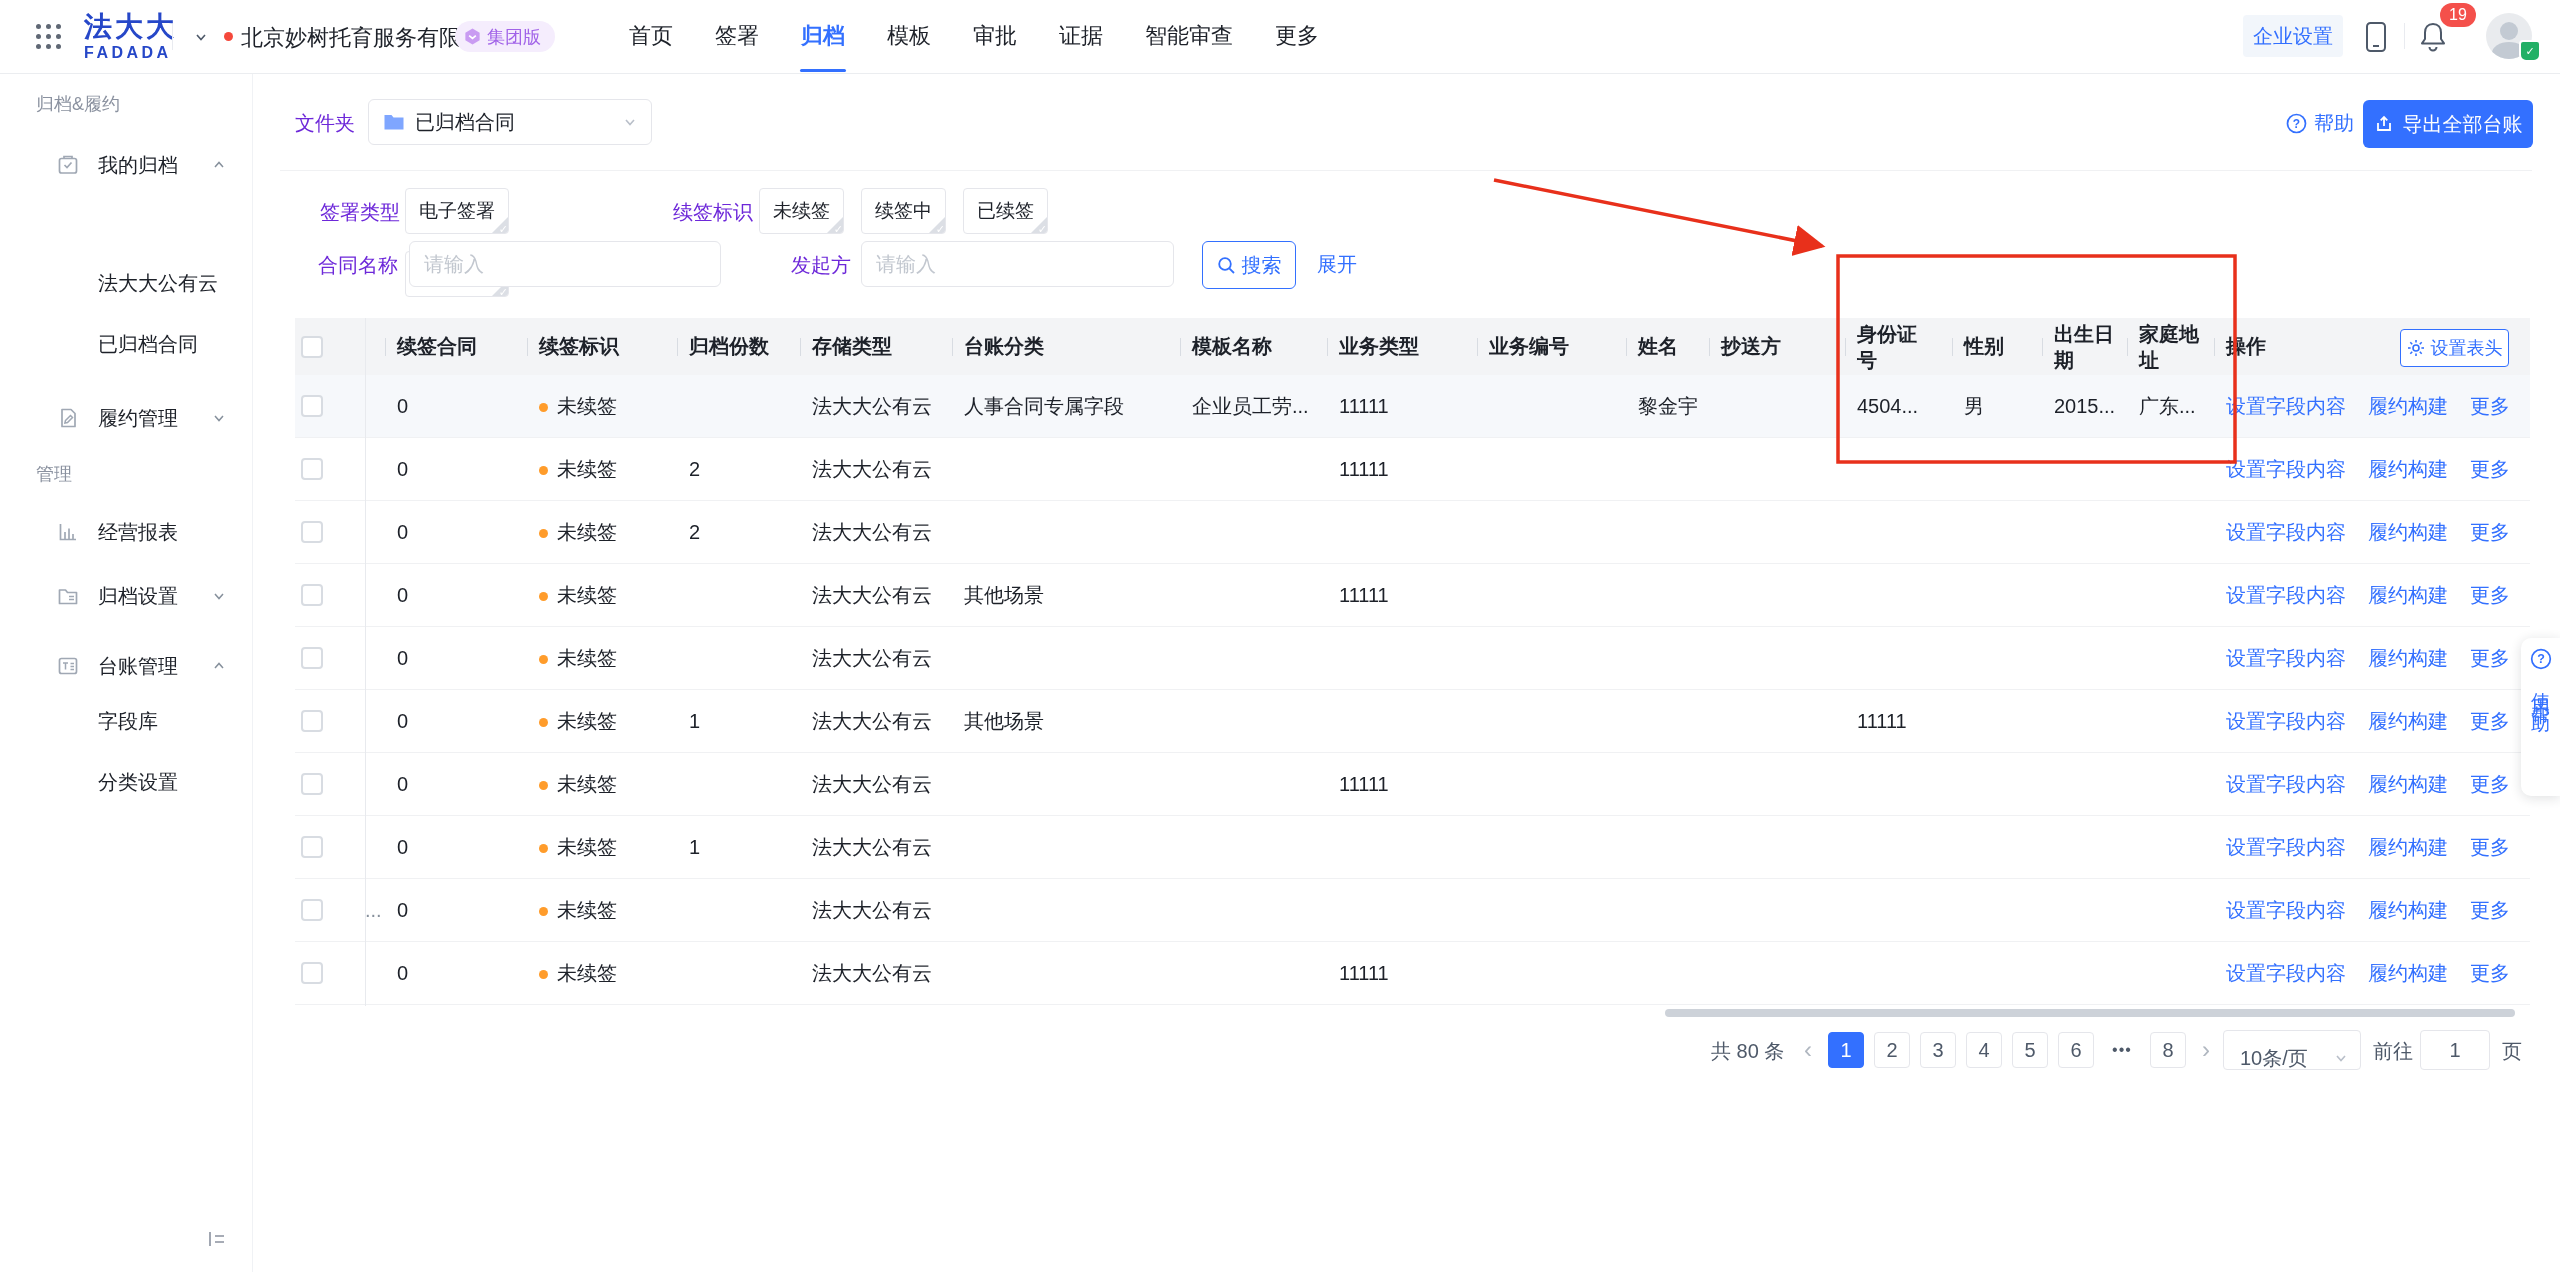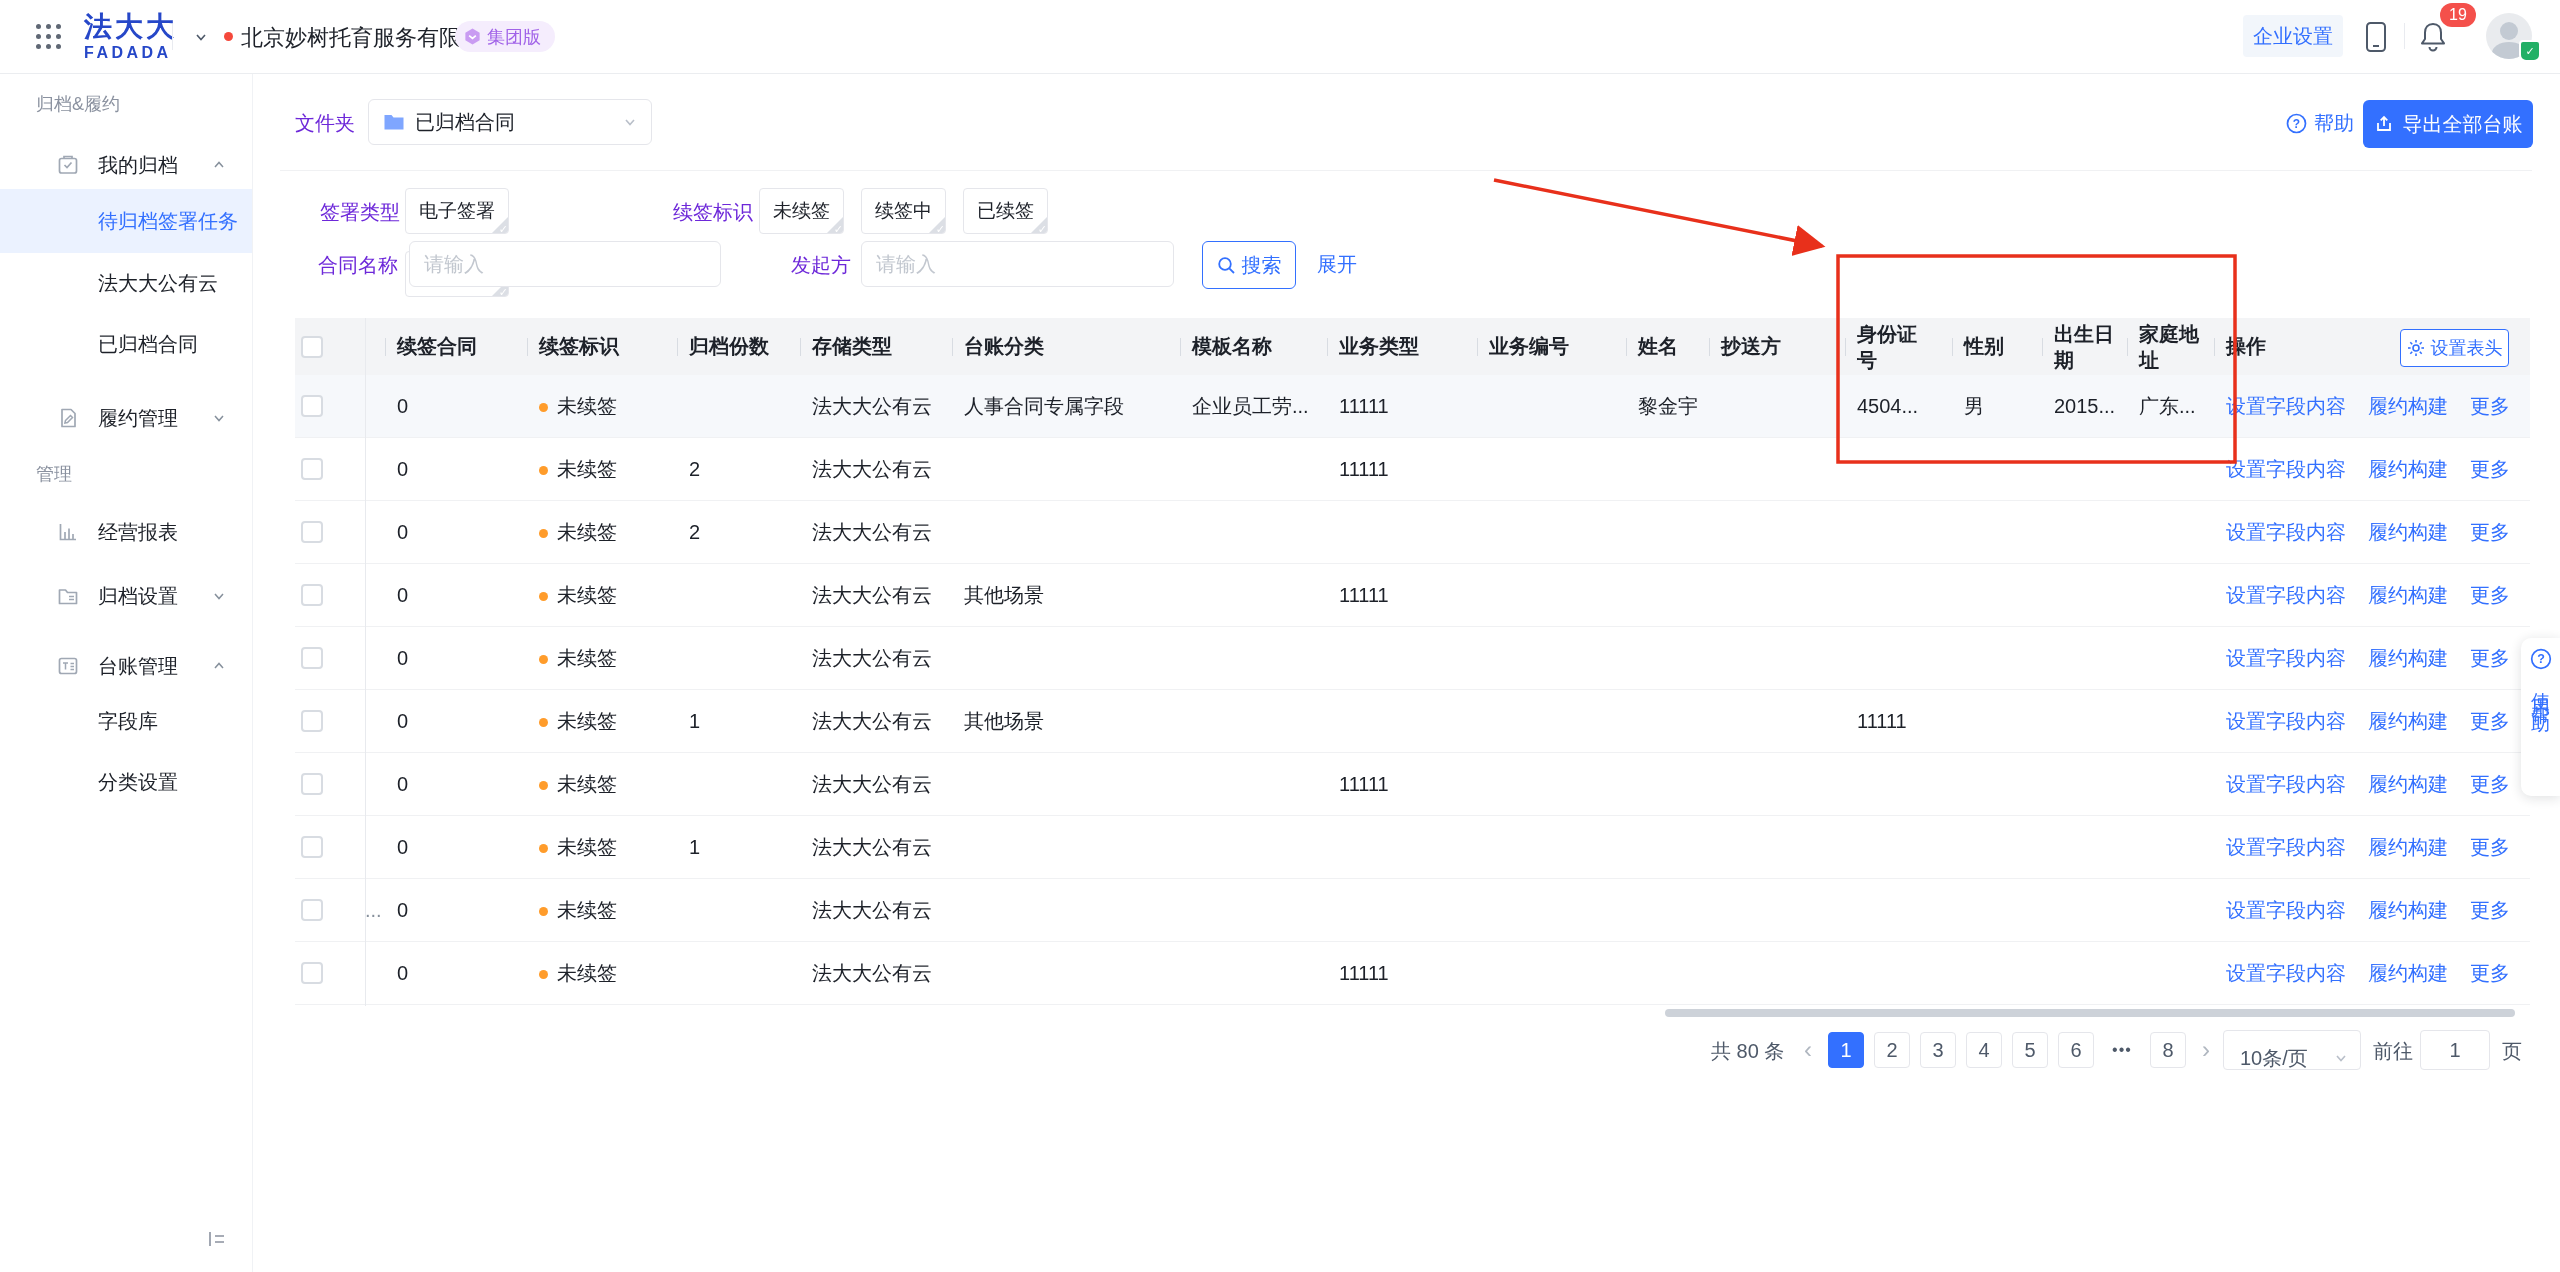--- a/index.html
+++ b/index.html
@@ -150,20 +150,47 @@
       </svg>
     <div class="dot-red"></div>
     <div class="company">北京妙树托育服务有限公司</div>
     <div class="badge-group">
       <svg width="19" height="19" viewBox="0 0 20 20">
         <path d="M10 1.5 L17.5 6 v8 L10 18.5 L2.5 14 V6 Z" fill="#C99BF2"></path>
         <polyline points="6.5,9 10,12 13.5,9" fill="none" stroke="#fff" stroke-width="1.8"></polyline>
         </svg>
       <span>集团版</span>
     </div>
+    <div class="nav" id="nav">
+        <div class="nav-item">
+          <span>首页</span>
+        </div>
+        <div class="nav-item">
+          <span>签署</span>
+        </div>
+        <div class="nav-item active">
+          <span>归档</span>
+          <i class="nav-underline"></i>
+        </div>
+        <div class="nav-item">
+          <span>模板</span>
+        </div>
+        <div class="nav-item">
+          <span>审批</span>
+        </div>
+        <div class="nav-item">
+          <span>证据</span>
+        </div>
+        <div class="nav-item">
+          <span>智能审查</span>
+        </div>
+        <div class="nav-item">
+          <span>更多</span>
+        </div>
+      </div>
     <div class="ent-pill">企业设置</div>
     <svg class="phone-icon" width="26" height="34" viewBox="0 0 26 34">
       <rect x="4" y="3" width="18" height="28" rx="3.5" fill="none" stroke="#4E5969" stroke-width="2"></rect>
       <line x1="10" y1="26" x2="16" y2="26" stroke="#4E5969" stroke-width="2"></line>
       </svg>
     <div class="tb-divider tb-div2"></div>
     <svg class="bell-wrap" width="30" height="34" viewBox="0 0 30 34">
       <path d="M15 4 c-5.2 0 -8 3.8 -8 8.6 V19 l-3 4.4 h22 L23 19 v-6.4 C23 7.8 20.2 4 15 4 Z" fill="none" stroke="#4E5969" stroke-width="2" stroke-linejoin="round"></path>
       <path d="M11.5 27 a3.5 3.5 0 0 0 7 0" fill="none" stroke="#4E5969" stroke-width="2"></path>
       </svg>
@@ -183,23 +210,20 @@
         <path d="M8 5.5 V3.5 h8 v2" fill="none" stroke="#A0A8B4" stroke-width="1.7"></path>
         <rect x="3.5" y="5.5" width="17" height="14.5" rx="2" fill="none" stroke="#A0A8B4" stroke-width="1.7"></rect>
         <polyline points="8.5,12 11,14.5 15.5,9.5" fill="none" stroke="#A0A8B4" stroke-width="1.7"></polyline>
         </svg>
       <span class="sb-text">我的归档</span>
       <svg class="sb-chev chev" viewBox="0 0 14 14">
         <polyline points="3,9 7,4.5 11,9" fill="none" stroke="#86909C" stroke-width="1.5"></polyline>
         </svg>
     </div>
 
-    <div class="sb-active-band">
-      <span class="sb-sub">待归档签署任务</span>
-    </div>
     <span class="sb-sub" style="top:197px;">法大大公有云</span>
     <span class="sb-sub" style="top:258px;">已归档合同</span>
 
     <div class="sb-item" style="top:323px;left:0;width:252px;height:44px;">
       <svg class="sb-icon" width="24" height="24" viewBox="0 0 24 24">
         <path d="M6 3.5 h9 l4 4 v13 h-13 Z" fill="none" stroke="#A0A8B4" stroke-width="1.7" stroke-linejoin="round"></path>
         <path d="M9.5 14.5 l5 -5 l2 2 l-5 5 l-2.6 .6 Z" fill="none" stroke="#A0A8B4" stroke-width="1.5"></path>
         </svg>
       <span class="sb-text">履约管理</span>
       <svg class="sb-chev chev" viewBox="0 0 14 14">

